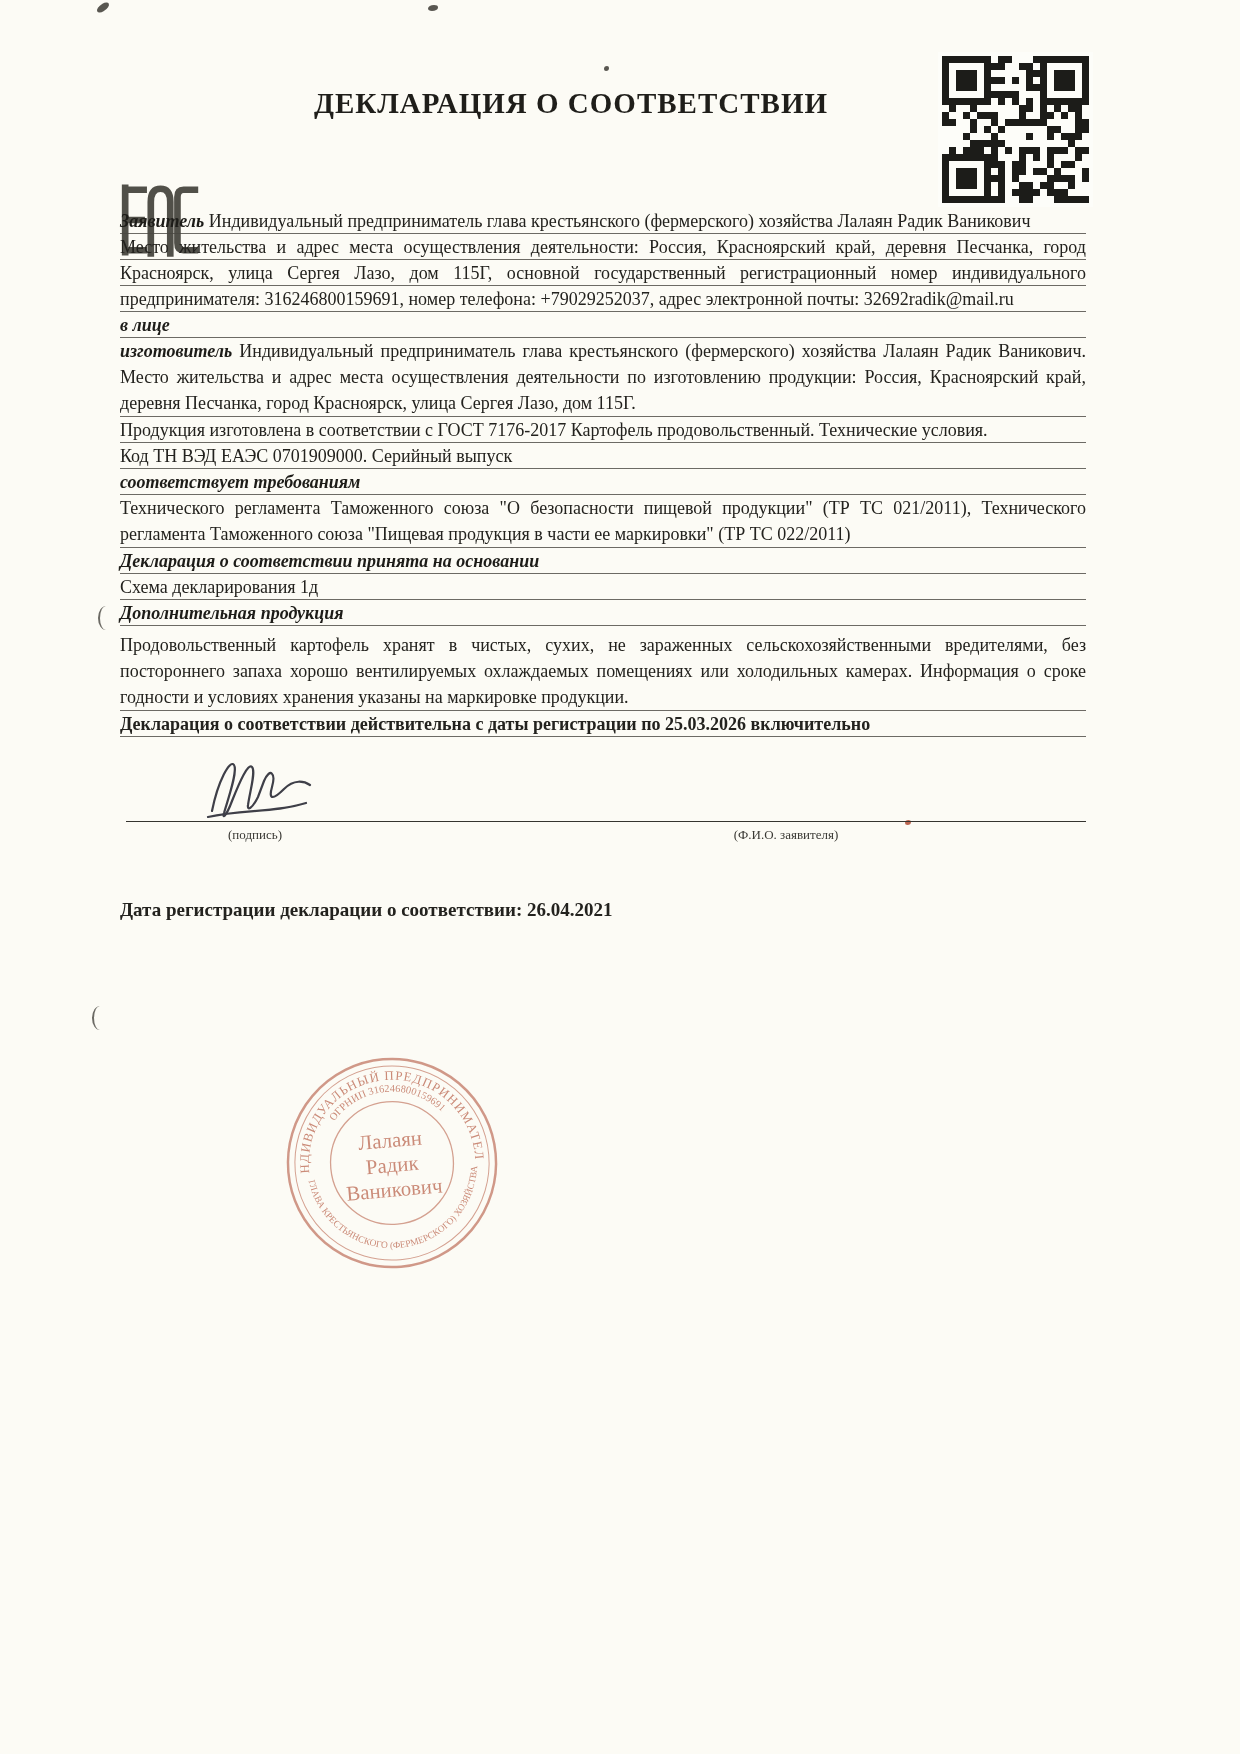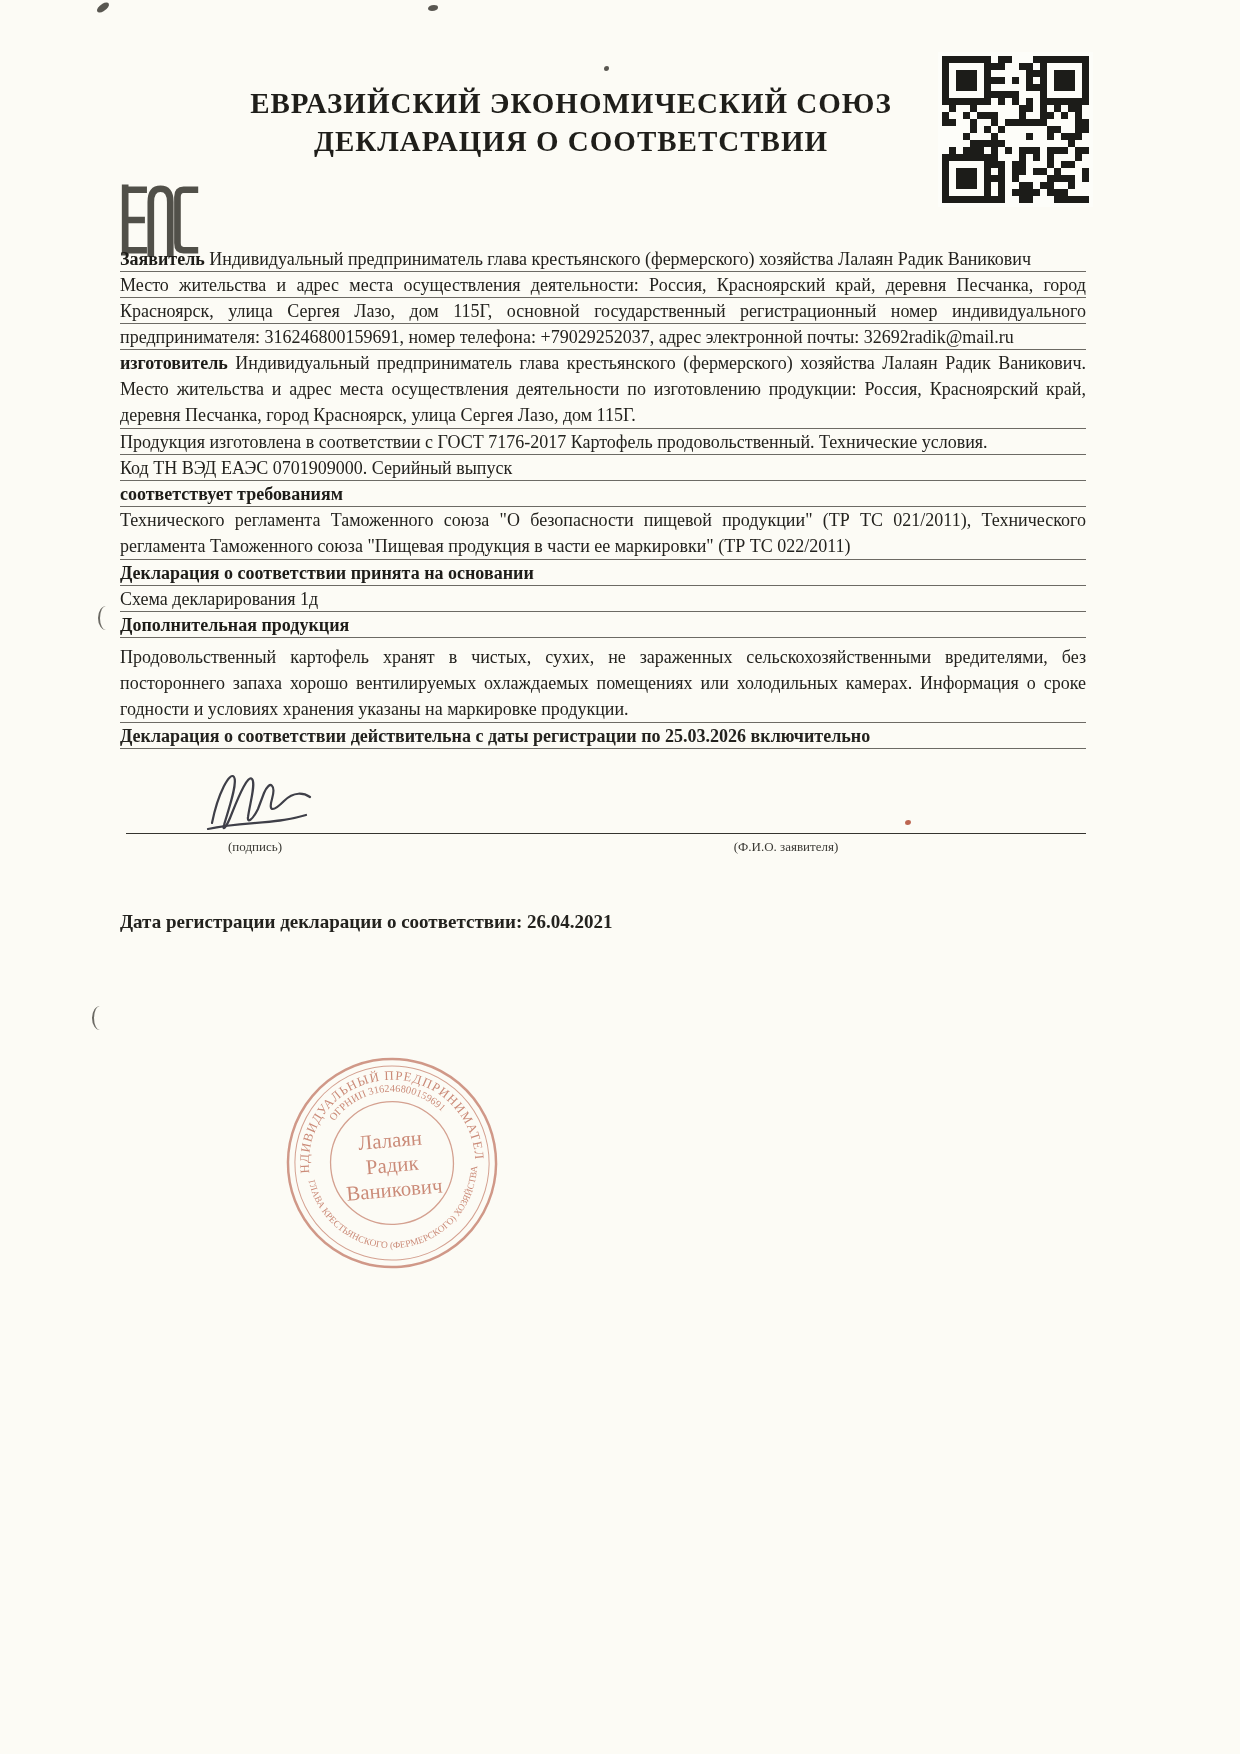--- a/index.html
+++ b/index.html
@@ -12,21 +12,21 @@
   
   .doc-title{ text-align:center; padding-right:64px; margin:0 0 86px 0;}
   .doc-title div{font-weight:bold; font-size:29px; line-height:38px; letter-spacing:1px; color:#1f1e1a;}
   .qr{ position:absolute; left:938px; top:52px; width:147px; height:147px; background:#fdfdf9; padding:4px;}
   .qr-grid{display:grid; width:147px; height:147px;
     grid-template-rows:repeat(21,1fr); grid-template-columns:repeat(21,1fr);}
   .qr-grid i{background:#1c1c19; display:block;}
   .eac{position:absolute; left:118px; top:178px; opacity:.93;}
   
   .para{margin:0; font-size:18px; line-height:26px; text-align:justify; color:#23221e;}
-  .para b{color:#1d1c18;}
+  .para b{color:#1d1c18;font-style:italic;}
   .ruled{background-image:repeating-linear-gradient(to bottom,
       transparent 0 25px, rgba(72,70,64,.8) 25px 26px);}
   .rule-last{border-bottom:1px solid rgba(72,70,64,.8);}
   .mt6{margin-top:6px;}
   .bold{font-weight:bold;}
   
   .sig-area{position:relative; height:118px; margin-top:26px;}
   .sig-line{position:absolute; left:6px; right:0; top:58px; border-top:1.5px solid #35342f;}
   .sign-svg{position:absolute; left:78px; top:-12px;}
   .cap{font-size:13px; color:#3a3934;}
@@ -301,28 +301,28 @@
     <g fill="none" stroke="#45443c" stroke-width="13" stroke-linecap="square">
       <path d="M14,12 V138 M14,16 H50 M14,75 H46 M14,134 H50"></path>
       <path d="M64,140 V40 Q64,14 83,14 Q102,14 102,40 V140"></path>
       <path d="M150,16 H128 Q116,16 116,30 V120 Q116,134 128,134 H150"></path>
     </g>
   </svg>
 
   <div class="content">
 
     <div class="doc-title">
-      <div>ЕВРАЗИЙСКИЙ ЭКОНОМИЧЕСКИЙ СОЮЗ</div>
       <div>ДЕКЛАРАЦИЯ О СООТВЕТСТВИИ</div>
     </div>
 
     <p class="para ruled"><b>Заявитель</b> <span>Индивидуальный предприниматель глава крестьянского (фермерского) хозяйства Лалаян Радик Ваникович</span></p>
 
     <p class="para ruled"><span>Место жительства и адрес места осуществления деятельности: Россия, Красноярский край, деревня Песчанка, город Красноярск, улица Сергея Лазо, дом 115Г, основной государственный регистрационный номер индивидуального предпринимателя: 316246800159691, номер телефона: +79029252037, адрес электронной почты: 32692radik@mail.ru</span></p>
 
+    <p class="para ruled"><b>в лице</b></p>
 
 
     <p class="para rule-last"><b>изготовитель</b> <span>Индивидуальный предприниматель глава крестьянского (фермерского) хозяйства Лалаян Радик Ваникович. Место жительства и адрес места осуществления деятельности по изготовлению продукции: Россия, Красноярский край, деревня Песчанка, город Красноярск, улица Сергея Лазо, дом 115Г.</span></p>
 
     <p class="para ruled"><span>Продукция изготовлена в соответствии с ГОСТ 7176-2017 Картофель продовольственный. Технические условия.</span></p>
 
     <p class="para ruled"><span>Код ТН ВЭД ЕАЭС 0701909000. Серийный выпуск</span></p>
 
     <p class="para ruled"><b>соответствует требованиям</b></p>
 

